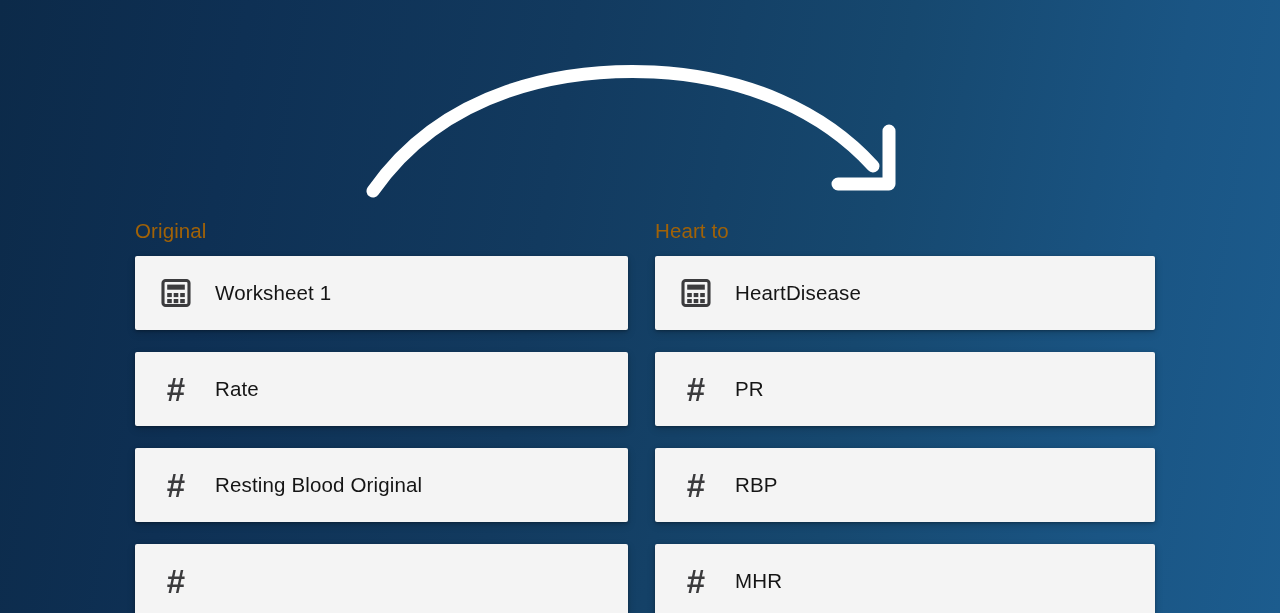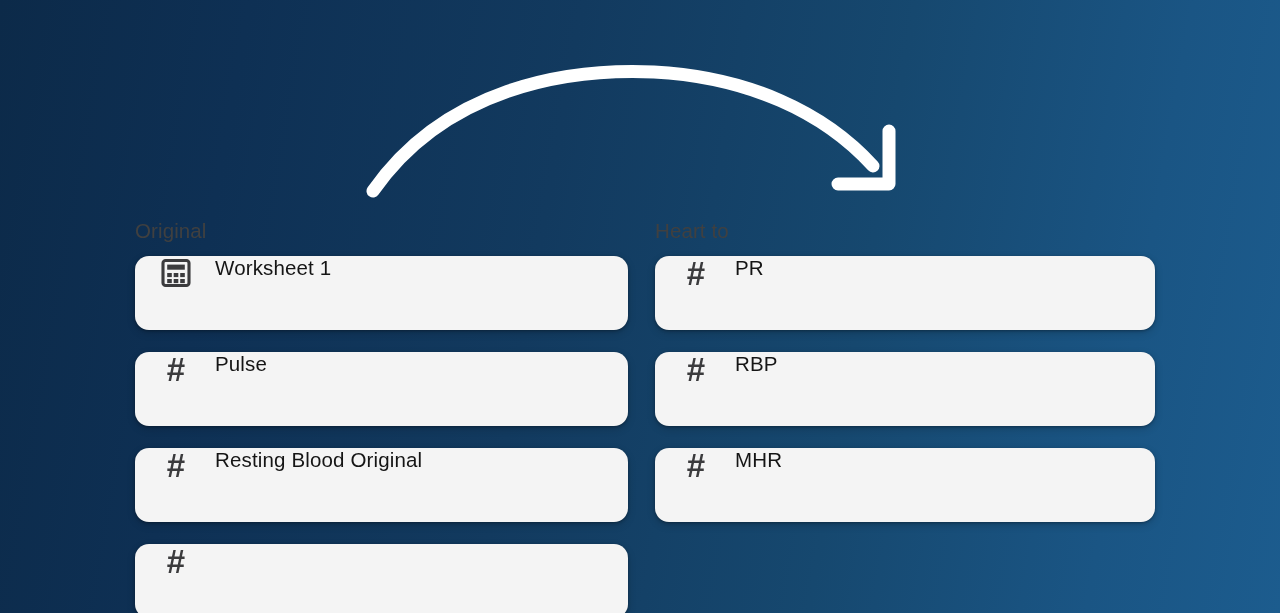--- a/index.html
+++ b/index.html
@@ -38,36 +38,36 @@
     top: 219px;
     width: 1280px;
     display: flex;
   }
 
   .column { position: relative; }
   .column.left  { margin-left: 135px; width: 493px; }
   .column.right { margin-left: 27px;  width: 500px; }
 
   .column-header {
-    color: #404040;
+    color: #a16207;
     font-size: 20.5px;
     line-height: 24px;
     letter-spacing: 0.1px;
     margin-bottom: 13px;
     white-space: nowrap;
   }
 
   .card-list { display: flex; flex-direction: column; gap: 22px; }
 
   .card {
     height: 74px;
     background: #f4f4f4;
-    border-radius: 14px;
+    border-radius: 2px;
     display: flex;
-    align-items: flex-start;
+    align-items: center;
     padding-left: 24px;
     box-shadow: 0 1px 3px rgba(0,0,0,0.30), 0 3px 9px rgba(0,0,0,0.16);
   }
 
   .card-icon {
     width: 34px;
     height: 34px;
     flex: 0 0 34px;
     display: flex;
     align-items: center;
@@ -123,21 +123,21 @@
             <rect x="19.2" y="21.0" width="4.6" height="4.1" fill="currentColor"></rect>
           </svg>
         </span>
         <span class="card-label">Worksheet 1</span>
       </div>
 
       <div class="card">
         <span class="card-icon">
           <span class="hash-glyph">#</span>
         </span>
-        <span class="card-label">Pulse</span>
+        <span class="card-label">Rate</span>
       </div>
 
       <div class="card">
         <span class="card-icon">
           <span class="hash-glyph">#</span>
         </span>
         <span class="card-label">Resting Blood Original</span>
       </div>
 
       <div class="card">
@@ -147,20 +147,35 @@
       </div>
 
     </div>
   </div>
 
   <div class="column right">
     <div class="column-header">Heart to</div>
 
     <div class="card-list">
 
+      <div class="card">
+        <span class="card-icon">
+          <svg width="30" height="30" viewBox="0 0 30 30" aria-hidden="true">
+            <rect x="2" y="2.5" width="26" height="25" rx="2.6" ry="2.6" fill="none" stroke="currentColor" stroke-width="3.1"></rect>
+            <rect x="6.2" y="6.6" width="17.6" height="5.1" fill="currentColor"></rect>
+            <rect x="6.2" y="15.0" width="4.6" height="4.1" fill="currentColor"></rect>
+            <rect x="12.7" y="15.0" width="4.6" height="4.1" fill="currentColor"></rect>
+            <rect x="19.2" y="15.0" width="4.6" height="4.1" fill="currentColor"></rect>
+            <rect x="6.2" y="21.0" width="4.6" height="4.1" fill="currentColor"></rect>
+            <rect x="12.7" y="21.0" width="4.6" height="4.1" fill="currentColor"></rect>
+            <rect x="19.2" y="21.0" width="4.6" height="4.1" fill="currentColor"></rect>
+          </svg>
+        </span>
+        <span class="card-label">HeartDisease</span>
+      </div>
 
       <div class="card">
         <span class="card-icon">
           <span class="hash-glyph">#</span>
         </span>
         <span class="card-label">PR</span>
       </div>
 
       <div class="card">
         <span class="card-icon">

